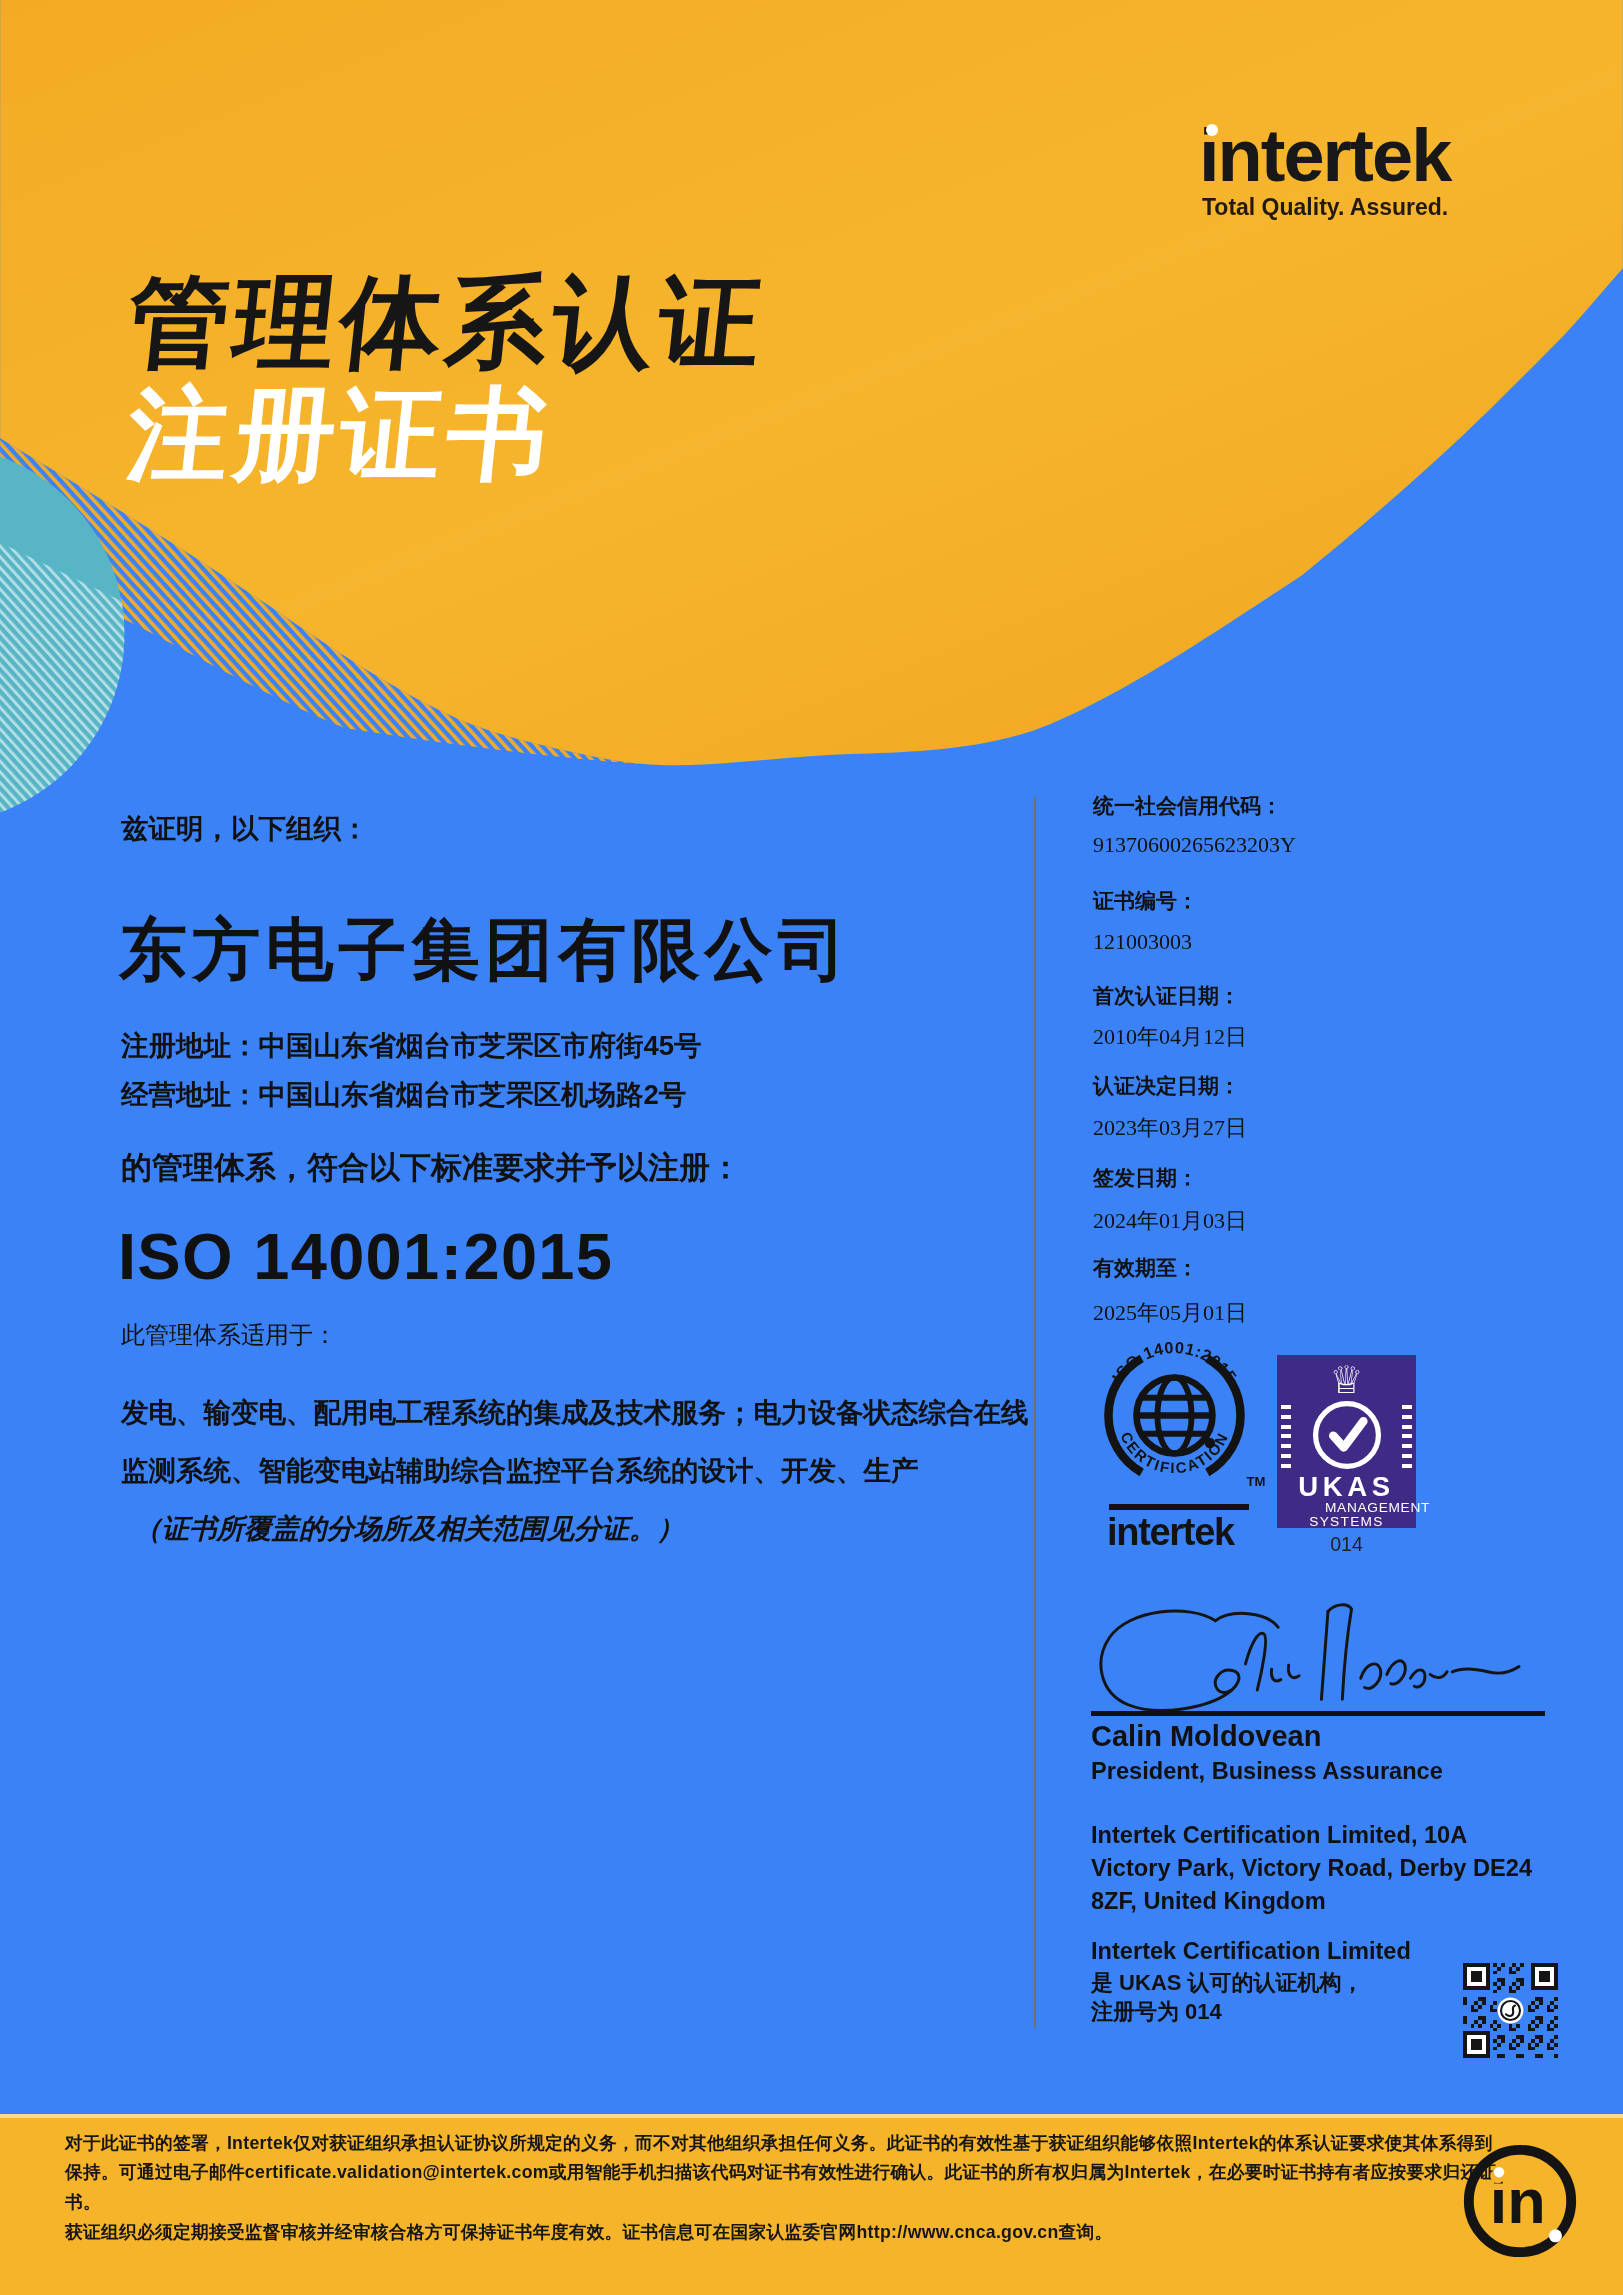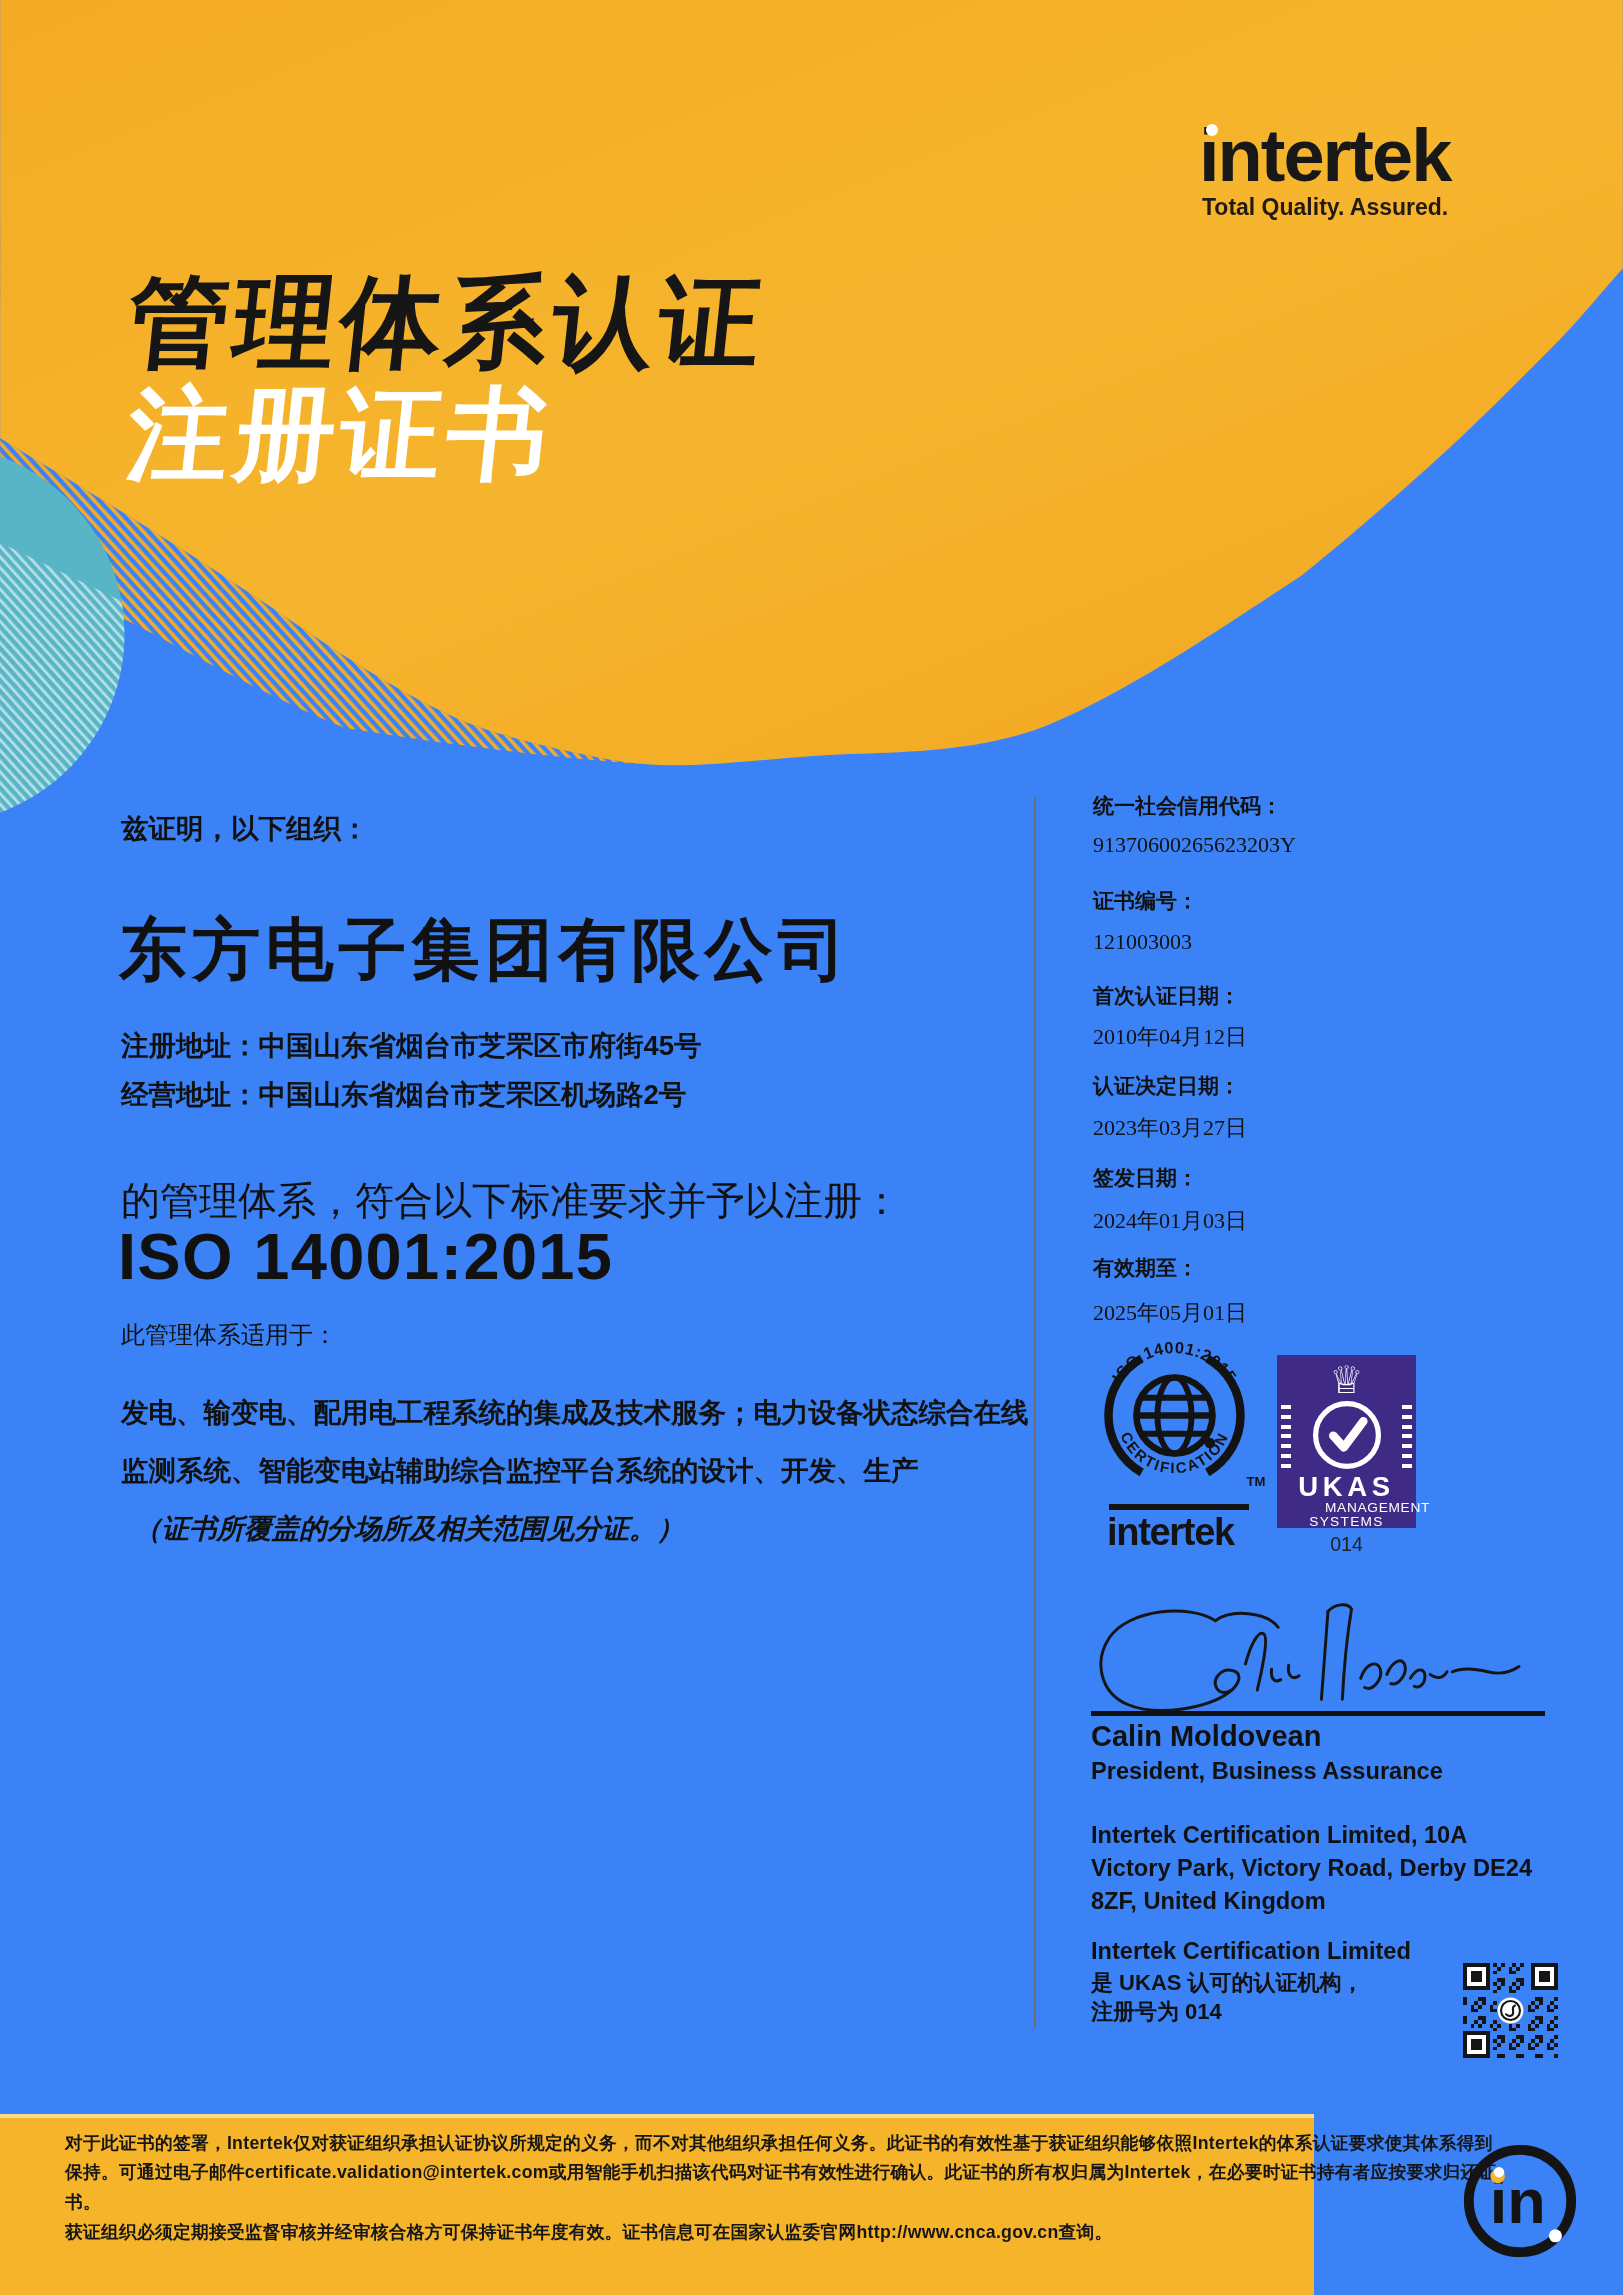--- a/index.html
+++ b/index.html
@@ -20,21 +20,21 @@
   .brand-logo{
     left:1199px;top:113px;font-size:74px;font-weight:700;color:#181818;
     letter-spacing:-2px;white-space:nowrap;
   }
   .brand-dot{left:1206px;top:124px;width:12.4px;height:12.4px;border-radius:50%;background:#ffffff;}
   .brand-tagline{left:1202px;top:194px;font-size:23px;font-weight:700;color:#241a12;letter-spacing:0px;white-space:nowrap;}
   
   .certify-line{left:121px;top:811px;font-size:27.5px;font-weight:700;}
   .company-name{left:119px;top:905px;font-size:68px;font-weight:900;letter-spacing:5.2px;white-space:nowrap;}
   .addr{left:121px;font-size:27.5px;font-weight:600;white-space:nowrap;}
-  .std-lead{left:121px;top:1174px;font-size:39px;font-weight:400;white-space:nowrap;}
+  .std-lead{left:121px;top:1147px;font-size:31px;font-weight:700;white-space:nowrap;}
   .std-name{left:118px;top:1219px;font-size:65px;font-weight:800;letter-spacing:1.3px;white-space:nowrap;}
   .scope-lead{left:121px;top:1319px;font-size:24px;font-weight:400;white-space:nowrap;}
   .scope-text{left:121px;top:1384px;width:916px;font-size:27.5px;font-weight:600;line-height:58px;}
   .scope-note{left:134px;top:1511px;font-size:27.5px;font-weight:600;font-style:italic;white-space:nowrap;}
   
   .vdivider{left:1034px;top:797px;width:2px;height:1231px;background:#6f6f6f;}
   .detail-label{left:1093px;font-size:21px;font-weight:700;white-space:nowrap;}
   .detail-value{left:1093px;font-size:22px;font-weight:400;font-family:"Liberation Serif","DejaVu Serif",serif;white-space:nowrap;}
   
   .cert-mark{left:1101px;top:1342px;}
@@ -53,21 +53,21 @@
   
   .sig-rule{left:1091px;top:1711px;width:454px;height:4.6px;background:#111;}
   .sig-name{left:1091px;top:1720px;font-size:29px;font-weight:800;white-space:nowrap;}
   .sig-role{left:1091px;top:1758px;font-size:23.6px;font-weight:600;white-space:nowrap;}
   .sig-address{left:1091px;top:1819px;width:458px;font-size:23.6px;font-weight:700;line-height:33px;}
   .acc-1{left:1091px;top:1938px;font-size:23.6px;font-weight:700;white-space:nowrap;}
   .acc-2{left:1091px;top:1968px;font-size:22px;font-weight:600;white-space:nowrap;}
   .acc-3{left:1091px;top:1997px;font-size:22px;font-weight:600;white-space:nowrap;}
   .qr{left:1463px;top:1963px;width:95px;height:95px;}
   
-  .footer-bar{left:0;top:2114px;width:1314px;height:181px;background:#F6B42A;}
+  .footer-bar{left:0;top:2114px;width:1623px;height:181px;background:#F6B42A;}
   .footer-bar::before{content:"";position:absolute;left:0;top:0;width:100%;height:3.9px;background:#FBDD8B;}
   .footer-line{position:absolute;left:65px;font-size:17.7px;font-weight:700;color:#161616;letter-spacing:0.3px;white-space:nowrap;}
   .spark-logo{left:1457px;top:2138px;}
 </style>
 </head>
 <body>
 
 <div id="canvas">
 
   <svg class="abs" style="left:0;top:0;" width="1623" height="2295" viewBox="0 0 2481 3509">

